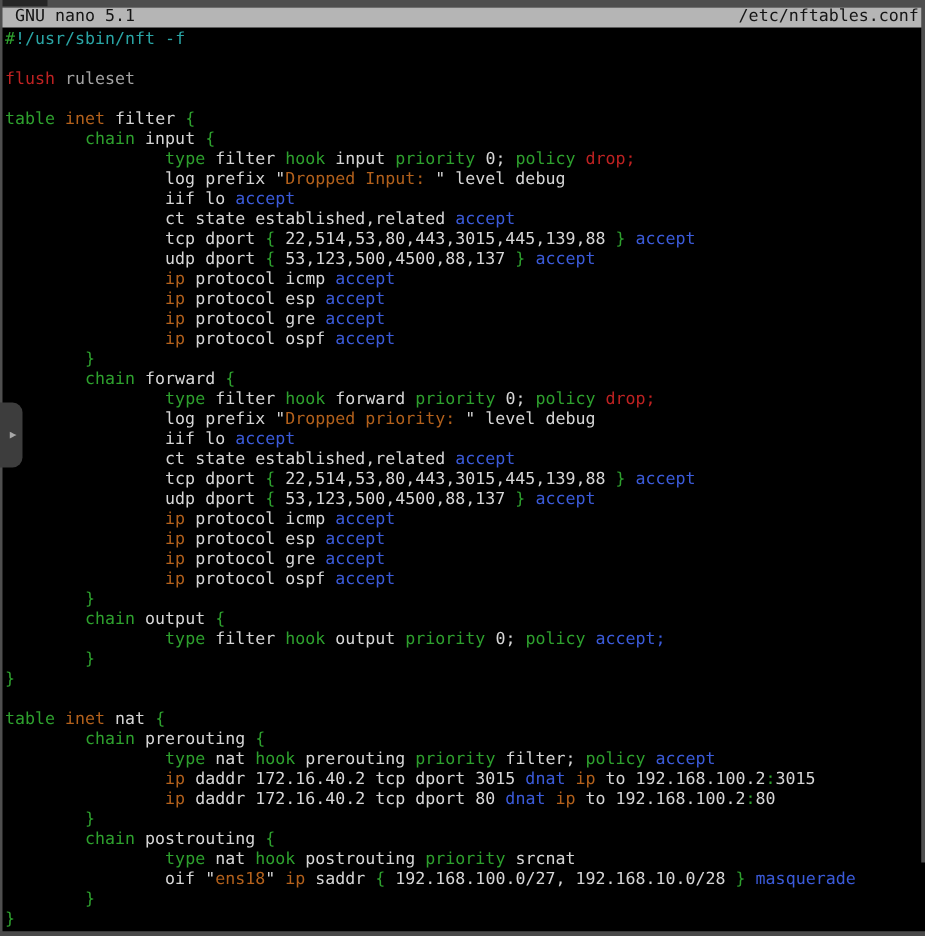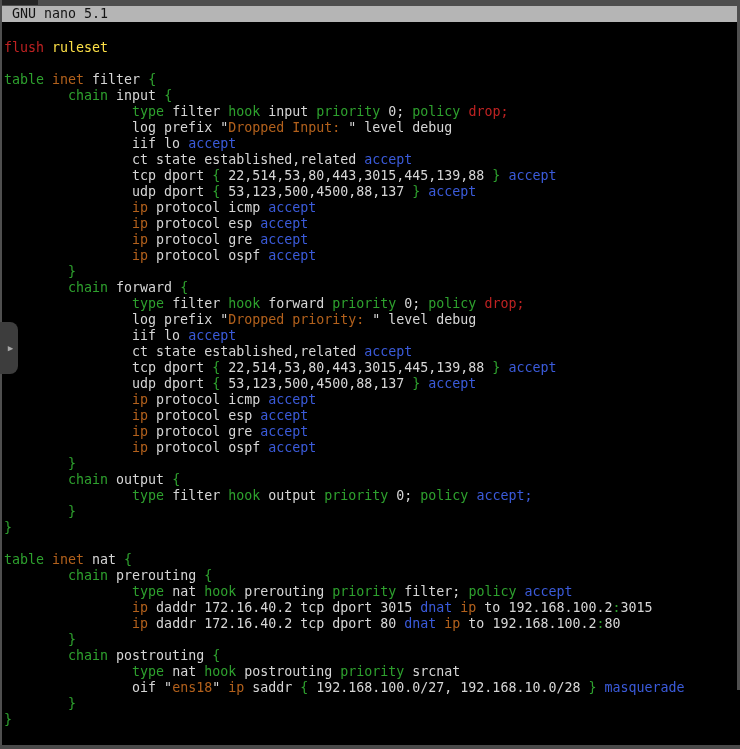--- a/index.html
+++ b/index.html
@@ -78,25 +78,27 @@
   }
 </style>
 </head>
 <body>
 
 <div class="top-strip"></div>
 <div class="top-left-notch"></div>
 
 <div class="titlebar">
   <span>GNU nano 5.1</span>
+  <span>/etc/nftables.conf</span>
 </div>
 
 <div class="editor">
+    <div class="line"><span style="color: rgb(46, 161, 46);">#</span><span style="color: rgb(42, 165, 165);">!/usr/sbin/nft -f</span></div>
     <div class="line"></div>
-    <div class="line"><span style="color: rgb(191, 34, 34);">flush</span><span style="color: rgb(214, 214, 214);"> </span><span style="color: #fde047;">ruleset</span></div>
+    <div class="line"><span style="color: rgb(191, 34, 34);">flush</span><span style="color: rgb(214, 214, 214);"> </span><span style="color: #a3a3a3;">ruleset</span></div>
     <div class="line"></div>
     <div class="line"><span style="color: rgb(46, 161, 46);">table</span><span style="color: rgb(214, 214, 214);"> </span><span style="color: rgb(179, 97, 28);">inet</span><span style="color: rgb(214, 214, 214);"> filter </span><span style="color: rgb(46, 161, 46);">{</span></div>
     <div class="line"><span style="color: rgb(214, 214, 214);">        </span><span style="color: rgb(46, 161, 46);">chain</span><span style="color: rgb(214, 214, 214);"> input </span><span style="color: rgb(46, 161, 46);">{</span></div>
     <div class="line"><span style="color: rgb(214, 214, 214);">                </span><span style="color: rgb(46, 161, 46);">type</span><span style="color: rgb(214, 214, 214);"> filter </span><span style="color: rgb(46, 161, 46);">hook</span><span style="color: rgb(214, 214, 214);"> input </span><span style="color: rgb(46, 161, 46);">priority</span><span style="color: rgb(214, 214, 214);"> 0; </span><span style="color: rgb(46, 161, 46);">policy</span><span style="color: rgb(214, 214, 214);"> </span><span style="color: rgb(191, 34, 34);">drop;</span></div>
     <div class="line"><span style="color: rgb(214, 214, 214);">                log prefix "</span><span style="color: rgb(179, 97, 28);">Dropped Input: </span><span style="color: rgb(214, 214, 214);">" level debug</span></div>
     <div class="line"><span style="color: rgb(214, 214, 214);">                iif lo </span><span style="color: rgb(59, 91, 219);">accept</span></div>
     <div class="line"><span style="color: rgb(214, 214, 214);">                ct state established,related </span><span style="color: rgb(59, 91, 219);">accept</span></div>
     <div class="line"><span style="color: rgb(214, 214, 214);">                tcp dport </span><span style="color: rgb(46, 161, 46);">{</span><span style="color: rgb(214, 214, 214);"> 22,514,53,80,443,3015,445,139,88 </span><span style="color: rgb(46, 161, 46);">}</span><span style="color: rgb(214, 214, 214);"> </span><span style="color: rgb(59, 91, 219);">accept</span></div>
     <div class="line"><span style="color: rgb(214, 214, 214);">                udp dport </span><span style="color: rgb(46, 161, 46);">{</span><span style="color: rgb(214, 214, 214);"> 53,123,500,4500,88,137 </span><span style="color: rgb(46, 161, 46);">}</span><span style="color: rgb(214, 214, 214);"> </span><span style="color: rgb(59, 91, 219);">accept</span></div>
     <div class="line"><span style="color: rgb(214, 214, 214);">                </span><span style="color: rgb(179, 97, 28);">ip</span><span style="color: rgb(214, 214, 214);"> protocol icmp </span><span style="color: rgb(59, 91, 219);">accept</span></div>

